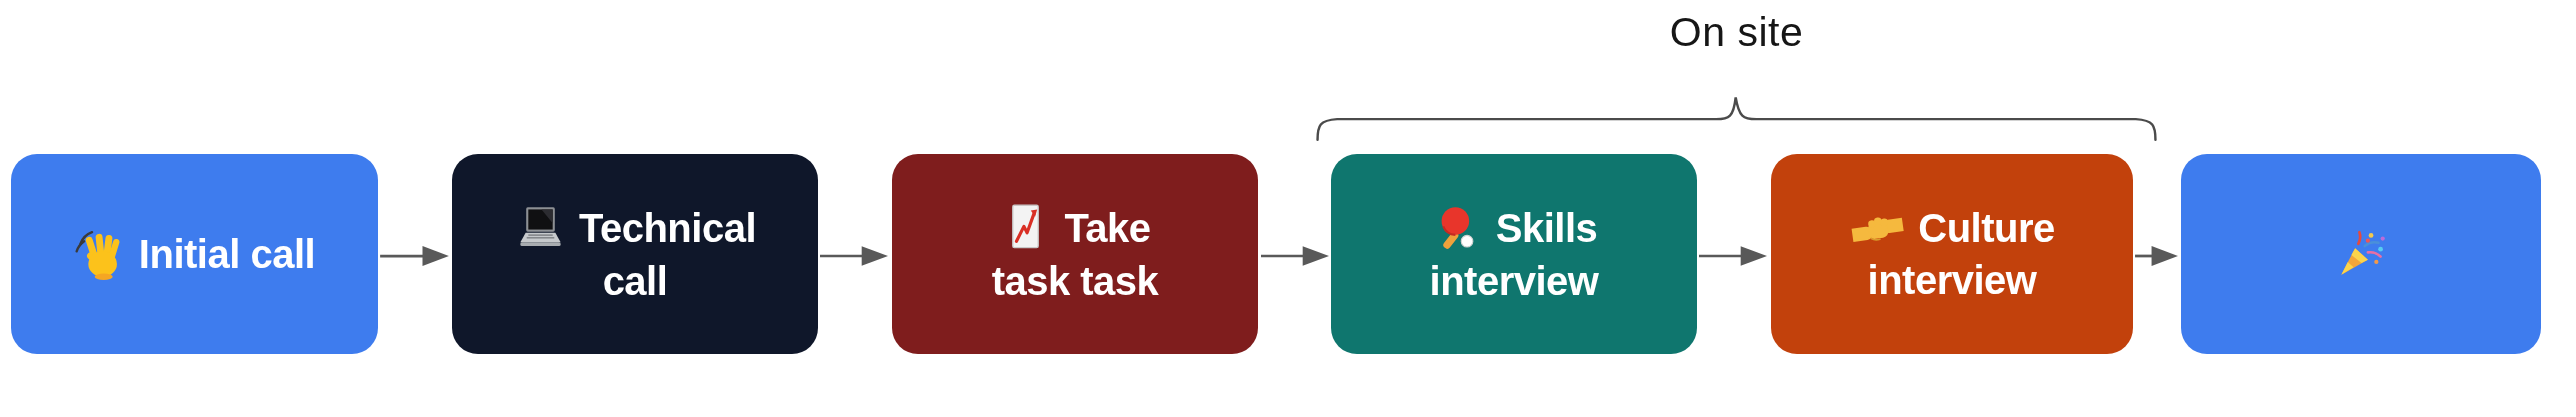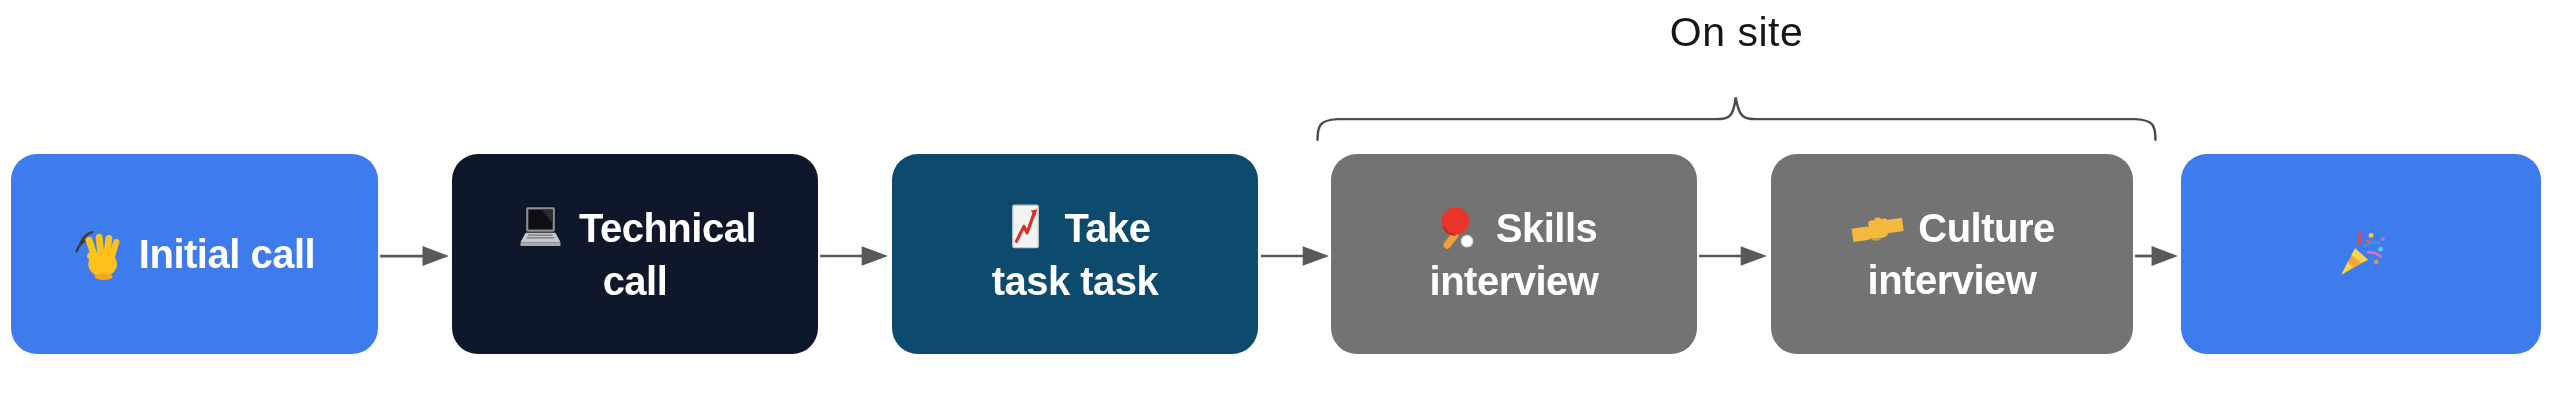--- a/index.html
+++ b/index.html
@@ -85,42 +85,42 @@
       </div>
       <div class="line2">call</div>
     </div>
   </div>
 
   <svg class="arrow" style="left:820px;" width="68" height="22" viewBox="0 0 124 40">
     <line x1="0" y1="20" x2="78" y2="20" stroke="#595959" stroke-width="5"></line>
     <polygon points="76,2 124,20 76,38" fill="#595959"></polygon>
   </svg>
 
-  <div class="node" style="left: 892px; background: #0c4a6e;">
+  <div class="node" style="left: 892px; background: #7f1d1d;">
     <div class="content">
       <div class="line1">
         <span class="icon">
           <svg width="53" height="53" viewBox="0 0 100 100">
             <rect x="26" y="6" width="48" height="80" rx="3" fill="#f3f3f3" stroke="#c9c9c9" stroke-width="2.5"></rect>
             <polyline points="33,74 47,46 53,58 66,22" fill="none" stroke="#D92F25" stroke-width="6" stroke-linecap="round" stroke-linejoin="round"></polyline>
             <polygon points="60,16 72,14 68,28" fill="#D92F25"></polygon>
           </svg>
         </span>
         <span>Take</span>
       </div>
       <div class="line2">task task</div>
     </div>
   </div>
 
   <svg class="arrow" style="left:1261px;" width="68" height="22" viewBox="0 0 124 40">
     <line x1="0" y1="20" x2="78" y2="20" stroke="#595959" stroke-width="5"></line>
     <polygon points="76,2 124,20 76,38" fill="#595959"></polygon>
   </svg>
 
-  <div class="node" style="left: 1331px; background: #737373;">
+  <div class="node" style="left: 1331px; background: #0f766e;">
     <div class="content">
       <div class="line1">
         <span class="icon">
           <svg width="53" height="53" viewBox="0 0 100 100">
             <g transform="rotate(38 44 62)">
               <rect x="38" y="56" width="14" height="36" rx="6" fill="#EFA13B"></rect>
             </g>
             <circle cx="46" cy="36" r="26" fill="#E8352B"></circle>
             <path d="M23 46 A26 26 0 0 0 46 62" fill="none" stroke="#C52A22" stroke-width="4"></path>
             <circle cx="68" cy="74" r="11" fill="#ffffff" stroke="#d2d2d2" stroke-width="2"></circle>
@@ -130,21 +130,21 @@
       </div>
       <div class="line2">interview</div>
     </div>
   </div>
 
   <svg class="arrow" style="left:1699px;" width="68" height="22" viewBox="0 0 124 40">
     <line x1="0" y1="20" x2="78" y2="20" stroke="#595959" stroke-width="5"></line>
     <polygon points="76,2 124,20 76,38" fill="#595959"></polygon>
   </svg>
 
-  <div class="node" style="left: 1771px; width: 362px; background: #737373;">
+  <div class="node" style="left: 1771px; width: 362px; background: #c2410c;">
     <div class="content">
       <div class="line1">
         <span class="icon">
           <svg width="57" height="48" viewBox="0 0 120 100">
             <g fill="#F5B93E" transform="rotate(-8 60 52)">
               <path d="M6 44 h30 a11 11 0 0 1 11 11 v6 a11 11 0 0 1 -11 11 H6 z"></path>
               <path d="M114 36 H84 a11 11 0 0 0 -11 11 v6 a11 11 0 0 0 11 11 h30 z"></path>
               <rect x="40" y="38" width="42" height="34" rx="13"></rect>
               <circle cx="50" cy="40" r="8"></circle>
               <circle cx="63" cy="36" r="8"></circle>

